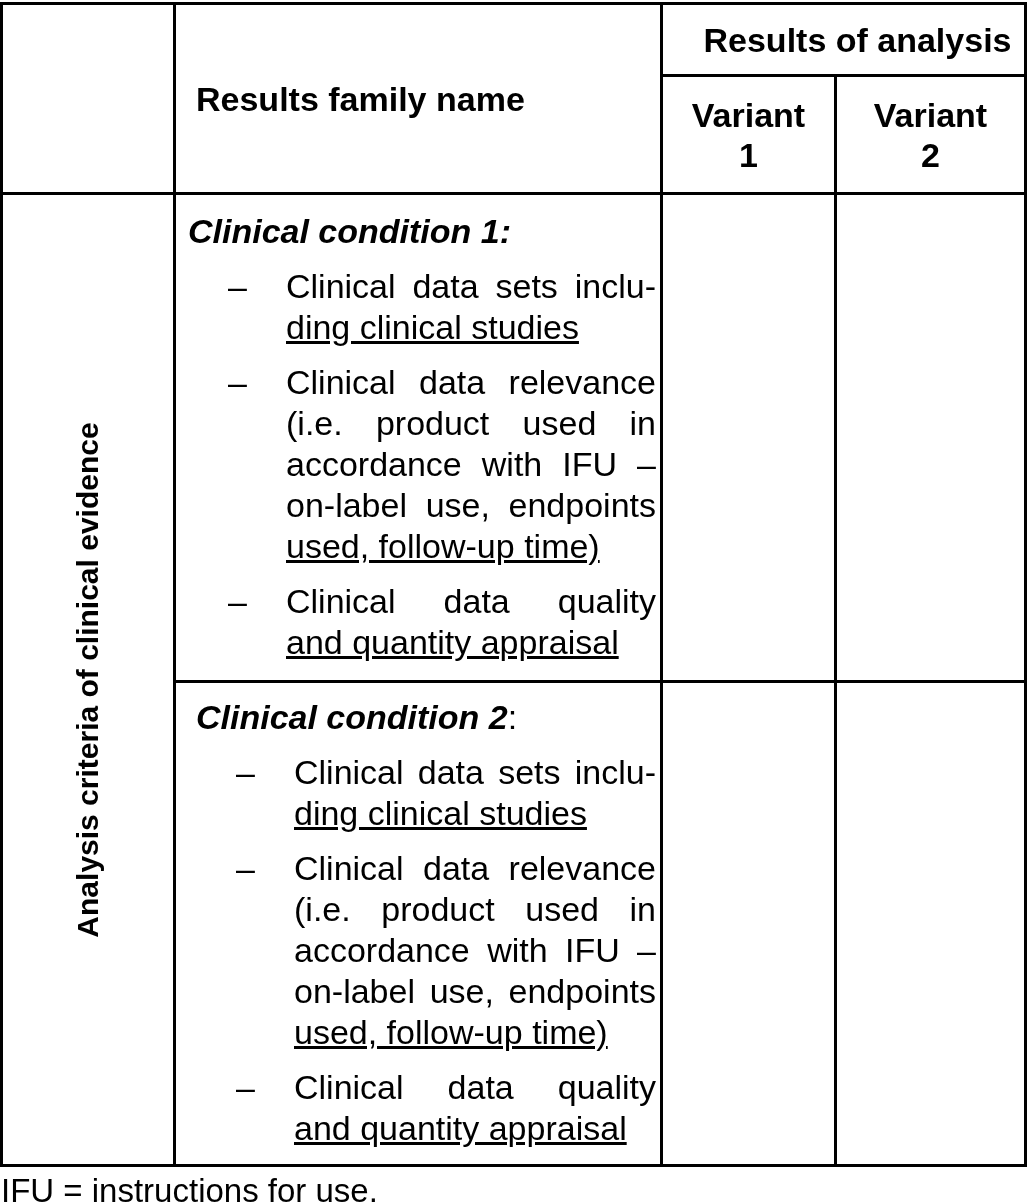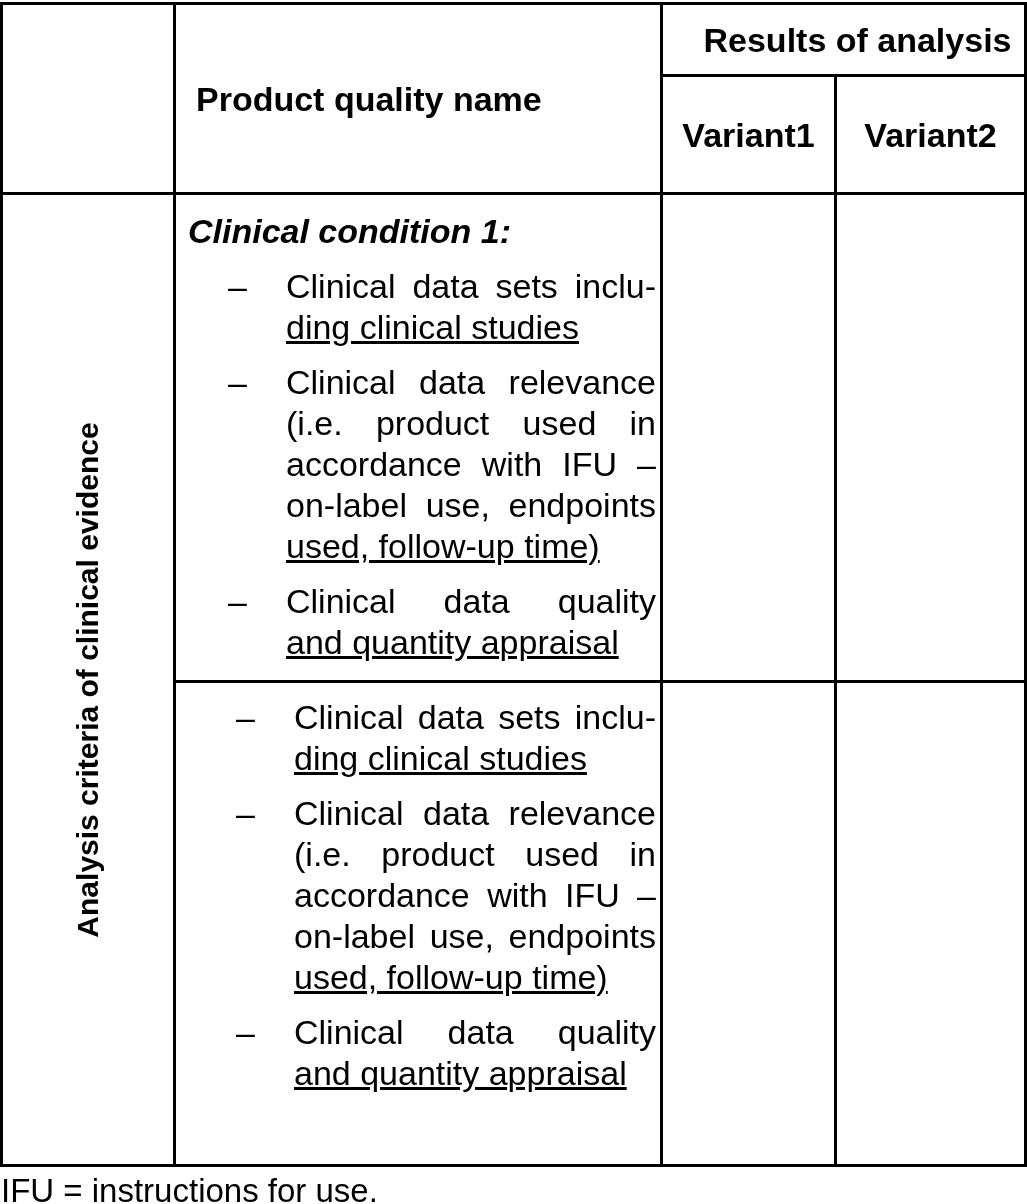--- a/index.html
+++ b/index.html
@@ -44,21 +44,21 @@
     display: flex;
     align-items: center;
     justify-content: flex-start;
     padding-left: 20px;
     font-weight: bold;
     font-size: 34px;
     line-height: 40px;
   }
   .vh {
     display: flex;
-    flex-direction: row;
+    flex-direction: column;
     align-items: center;
     justify-content: center;
     font-weight: bold;
     font-size: 34px;
     line-height: 40px;
     text-align: center;
   }
 
   
   .rot-cell { position: relative; }
@@ -108,21 +108,21 @@
     line-height: 36px;
   }
 </style>
 </head>
 <body>
 
 <div class="tbl">
 
   <div class="cell br bb" style="grid-column:1; grid-row:1/3;"></div>
 
-  <div class="cell br bb pfn" style="grid-column:2; grid-row:1/3;">Product quality name</div>
+  <div class="cell br bb pfn" style="grid-column:2; grid-row:1/3;">Results family name</div>
 
   <div class="cell bb hdr-center" style="grid-column:3/5; grid-row:1;">Results of analysis</div>
 
   <div class="cell br bb vh" style="grid-column:3; grid-row:2;">
     <span>Variant</span>
     <span>1</span>
   </div>
 
   <div class="cell bb vh" style="grid-column:4; grid-row:2;">
     <span>Variant</span>
@@ -163,20 +163,23 @@
         <div class="jl">Clinical data quality</div>
         <div class="ll">and quantity appraisal</div>
       </div>
     </div>
   </div>
 
   <div class="cell br bb" style="grid-column:3; grid-row:3;"></div>
   <div class="cell bb" style="grid-column:4; grid-row:3;"></div>
 
   <div class="cell br cond" style="grid-column:2; grid-row:4;">
+    <div class="ctitle">
+      <span class="ti">Clinical condition 2</span><span class="tc">:</span>
+    </div>
 
     <div class="bullet">
       <span class="dash">–</span>
       <div class="blines">
         <div class="jl">Clinical data sets inclu-</div>
         <div class="ll">ding clinical studies</div>
       </div>
     </div>
 
     <div class="bullet">

